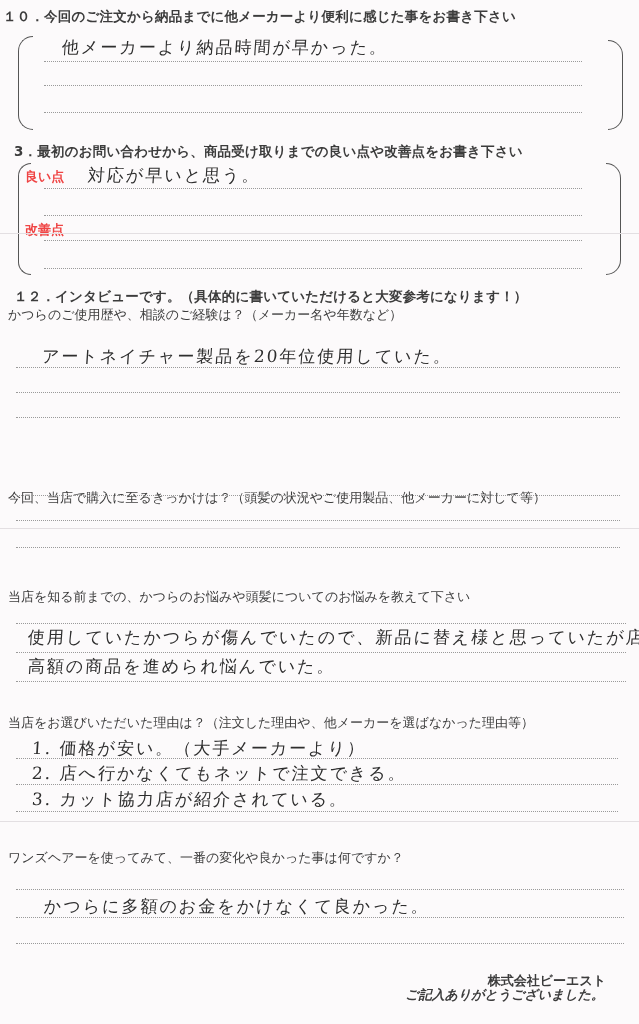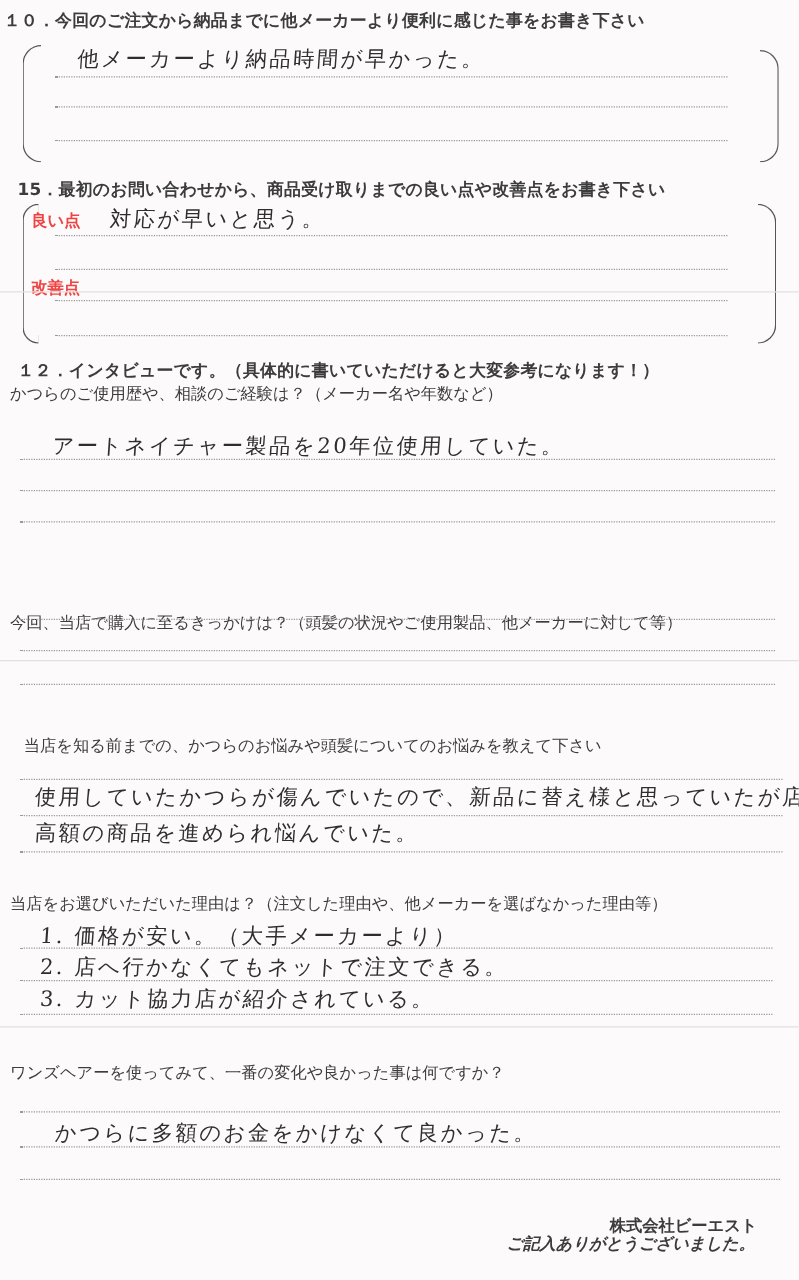--- a/index.html
+++ b/index.html
@@ -32,21 +32,21 @@
 <body>
 
 <div class="abs q" style="left:3px; top:8px;">１０．今回のご注文から納品までに他メーカーより便利に感じた事をお書き下さい</div>
 <div class="brk-l" style="left:18px; top:36px; width:14px; height:92px;"></div>
 <div class="brk-r" style="left:608px; top:40px; width:14px; height:88px;"></div>
 <div class="hw" style="left:62px; top:36px;">他メーカーより納品時間が早かった。</div>
 <div class="line" style="left:44px; top:61px; width:538px;"></div>
 <div class="line" style="left:44px; top:85px; width:538px;"></div>
 <div class="line" style="left:44px; top:112px; width:538px;"></div>
 
-<div class="abs q" style="left:14px; top:143px;">15．最初のお問い合わせから、商品受け取りまでの良い点や改善点をお書き下さい</div>
+<div class="abs q" style="left:14px; top:143px;">3．最初のお問い合わせから、商品受け取りまでの良い点や改善点をお書き下さい</div>
 <div class="brk-l" style="left:18px; top:163px; width:12px; height:110px;"></div>
 <div class="brk-r" style="left:606px; top:163px; width:14px; height:110px;"></div>
 <div class="abs label" style="left:25px; top:168px;">良い点</div>
 <div class="hw" style="left:88px; top:164px;">対応が早いと思う。</div>
 <div class="line" style="left:44px; top:188px; width:538px;"></div>
 <div class="line" style="left:44px; top:215px; width:538px;"></div>
 <div class="abs label" style="left:25px; top:221px;">改善点</div>
 <div class="hw" style="left:88px; top:222px;"></div>
 <div class="line" style="left:44px; top:240px; width:538px;"></div>
 <div class="line" style="left:44px; top:268px; width:538px;"></div>
@@ -59,21 +59,21 @@
 <div class="line" style="left:16px; top:367px; width:604px;"></div>
 <div class="line" style="left:16px; top:392px; width:604px;"></div>
 <div class="line" style="left:16px; top:417px; width:604px;"></div>
 
 <div class="abs qn" style="left:8px; top:457px;margin-top:32px;">今回、当店で購入に至るきっかけは？（頭髪の状況やご使用製品、他メーカーに対して等）</div>
 <div class="line" style="left:16px; top:495px; width:604px;"></div>
 <div class="line" style="left:16px; top:520px; width:604px;"></div>
 <div class="line" style="left:16px; top:547px; width:604px;"></div>
 <div class="fold" style="top:528px;"></div>
 
-<div class="abs qn" style="left:19px; top:588px;text-align:right;">当店を知る前までの、かつらのお悩みや頭髪についてのお悩みを教えて下さい</div>
+<div class="abs qn" style="left:8px; top:588px;text-align:right;">当店を知る前までの、かつらのお悩みや頭髪についてのお悩みを教えて下さい</div>
 <div class="line" style="left:16px; top:623px; width:610px;"></div>
 <div class="hw" style="left:28px; top:626px;">使用していたかつらが傷んでいたので、新品に替え様と思っていたが店で</div>
 <div class="line" style="left:16px; top:652px; width:610px;"></div>
 <div class="hw" style="left:28px; top:655px;">高額の商品を進められ悩んでいた。</div>
 <div class="line" style="left:16px; top:681px; width:610px;"></div>
 
 <div class="abs qn" style="left:8px; top:714px;">当店をお選びいただいた理由は？（注文した理由や、他メーカーを選ばなかった理由等）</div>
 <div class="hw" style="left:32px; top:737px;">1. 価格が安い。（大手メーカーより）</div>
 <div class="line" style="left:16px; top:758px; width:602px;"></div>
 <div class="hw" style="left:32px; top:762px;">2. 店へ行かなくてもネットで注文できる。</div>

